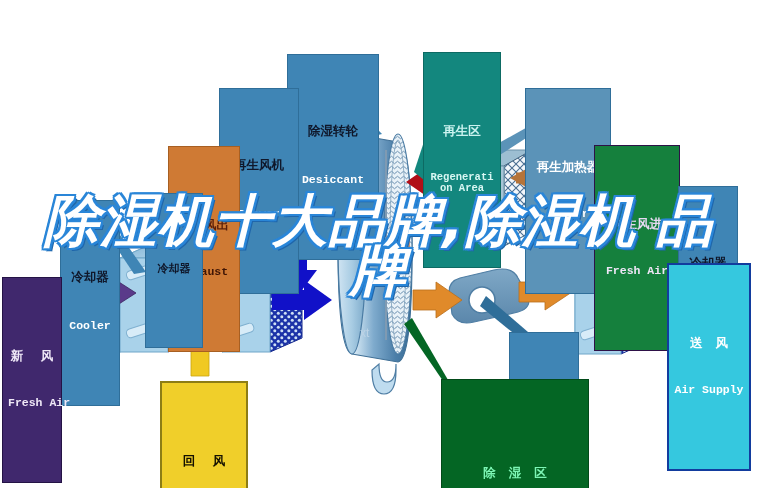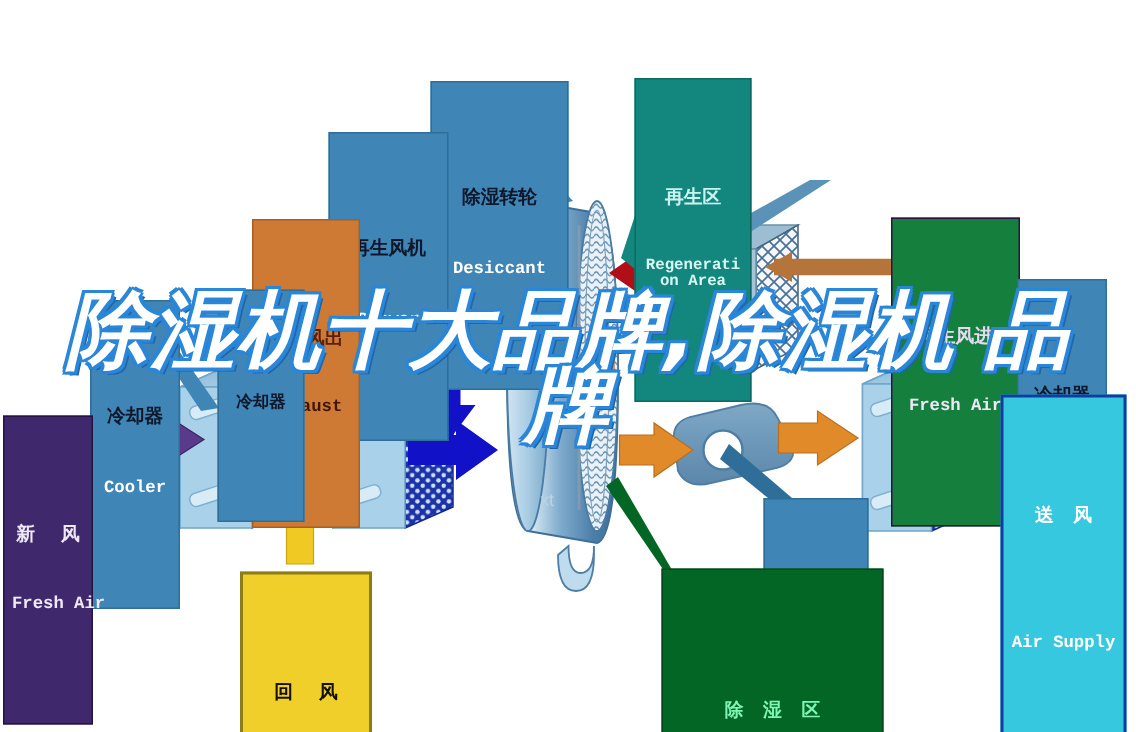--- a/index.html
+++ b/index.html
@@ -50,21 +50,21 @@
   .c-purple{background:#15803d;border:1px solid #2e1147;}
   .c-purple .cn{color:#e6d9f2;}
   .c-purple .en{color:#efe6f7;}
   
   .c-purple2{background:#40286d;border:1px solid #241345;}
   .c-purple2 .cn{color:#efe8f7;}
   .c-purple2 .en{color:#efe8f7;}
   
   .c-cyan{background:#35c8df;border:2px solid #123c9e;}
   .c-cyan .cn{color:#ffffff;}
-  .c-cyan .en{color:#ffffff;margin-top:39px;}
+  .c-cyan .en{color:#ffffff;}
   
   .c-yellow{background:#f0cf2a;border:2px solid #8d7d15;}
   .c-yellow .cn{color:#141000;}
   
   .c-green{background:#046624;border:1px solid #024a19;}
   .c-green .cn{color:#7df6b5;margin-top:15px;}
 
   .callout .inner{padding:2px 5px 3px 5px;}
 
   
@@ -286,20 +286,26 @@
   </div>
 
   <div class="callout c-teal" style="left:423px;top:52px;width:78px;">
     <div class="inner">
       <span class="cn">再生区</span>
       <span class="en" style="font-size:10.5px;">Regenerati
 on Area</span>
     </div>
   </div>
 
+  <div class="callout c-steel" style="left:525px;top:88px;width:86px;">
+    <div class="inner">
+      <span class="cn">再生加热器</span>
+      <span class="en">heater</span>
+    </div>
+  </div>
 
   <div class="callout c-purple" style="left:594px;top:145px;width:86px;">
     <div class="inner">
       <span class="cn">再生风进</span>
       <span class="en">Fresh Air</span>
     </div>
   </div>
 
   <div class="callout c-blue" style="left:678px;top:186px;width:60px;">
     <div class="inner">

